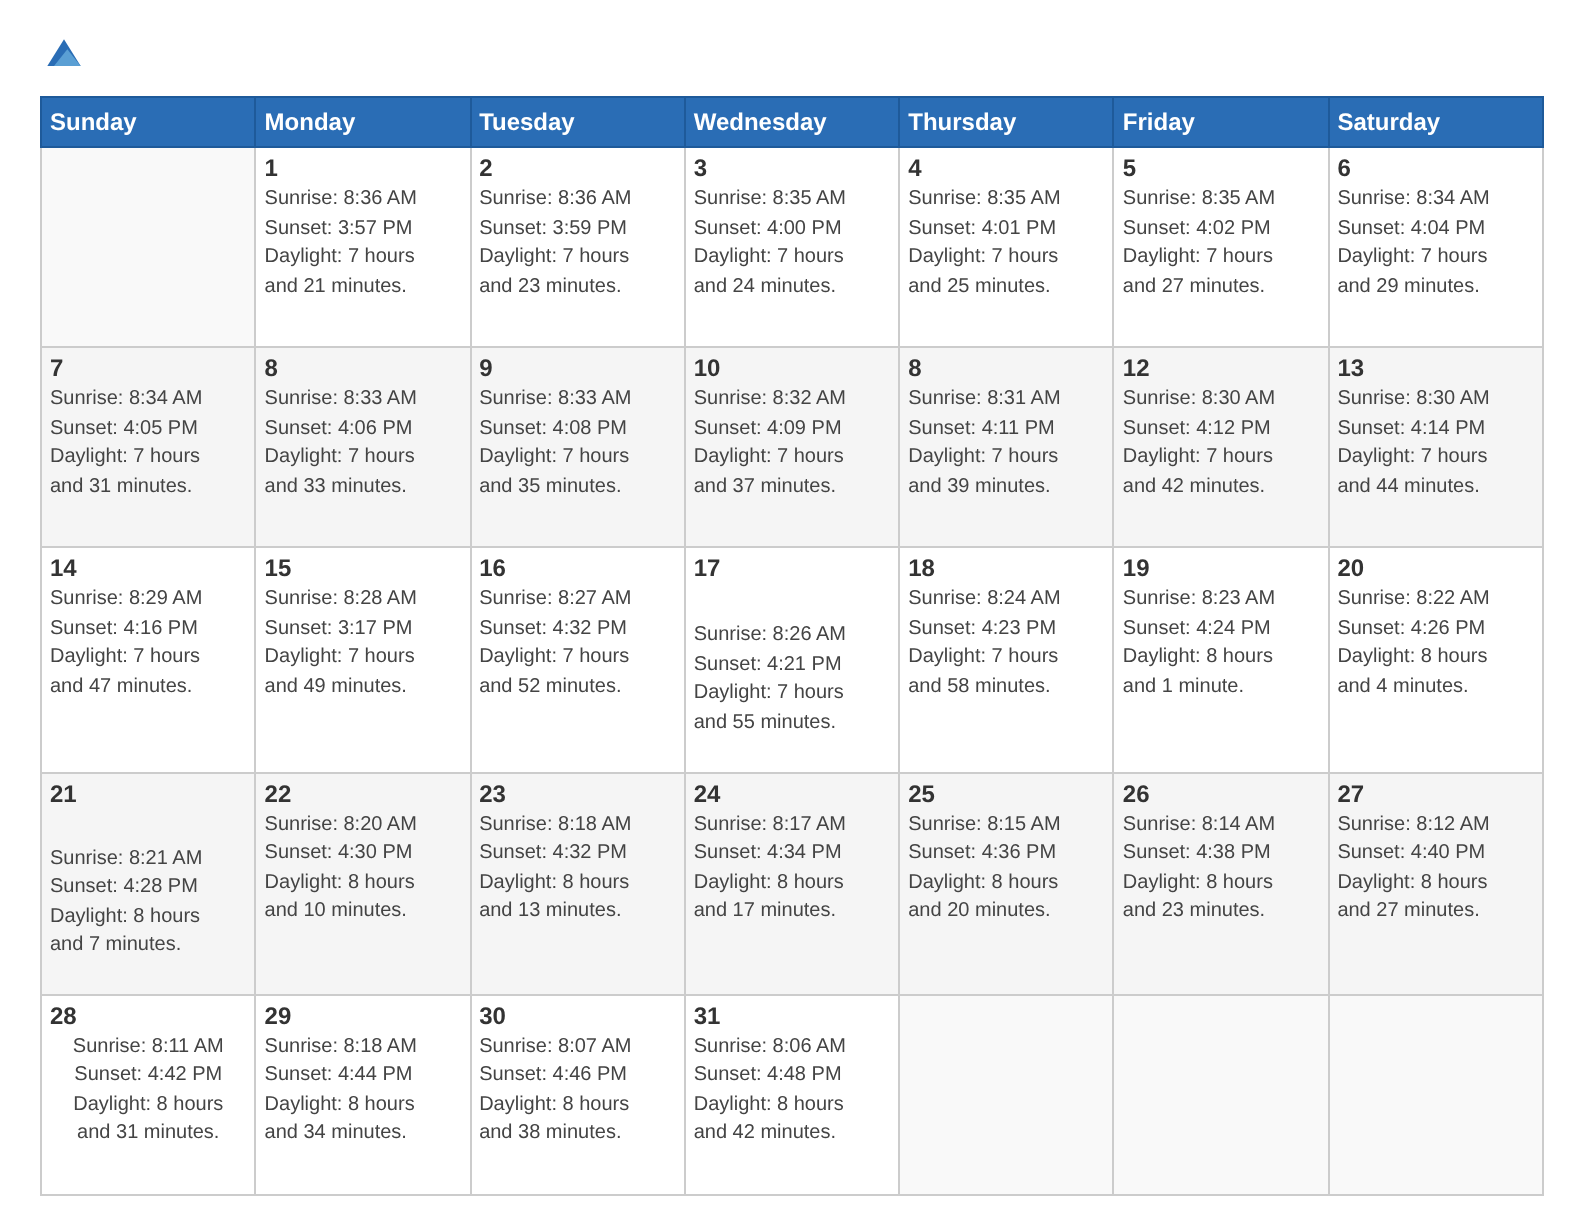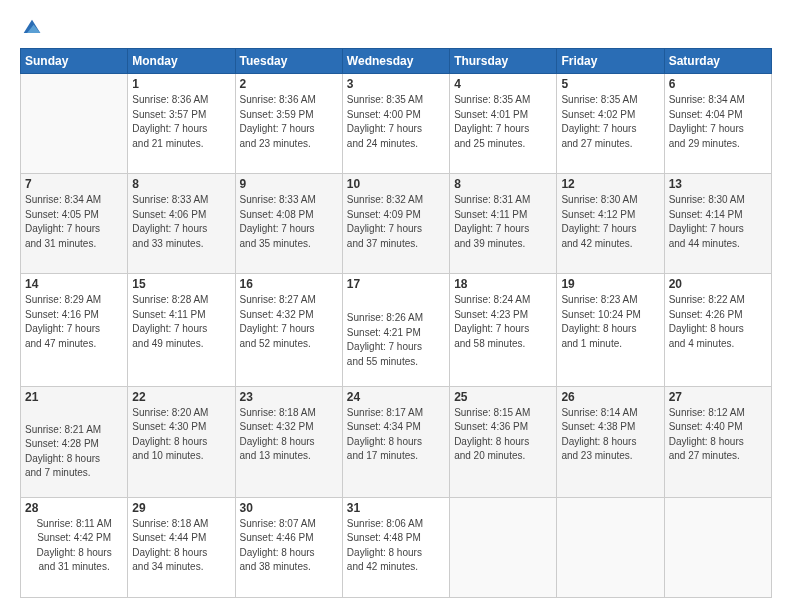--- a/index.html
+++ b/index.html
@@ -242,21 +242,21 @@
           <td class="row-white">
             <span class="day-num">14</span>
             <div class="day-info" style="white-space: pre-line;">Sunrise: 8:29 AM
 Sunset: 4:16 PM
 Daylight: 7 hours
 and 47 minutes.</div>
           </td>
           <td class="row-white">
             <span class="day-num">15</span>
             <div class="day-info" style="white-space: pre-line;">Sunrise: 8:28 AM
-Sunset: 4:11 PM
+Sunset: 3:17 PM
 Daylight: 7 hours
 and 49 minutes.</div>
           </td>
           <td class="row-white">
             <span class="day-num">16</span>
             <div class="day-info" style="white-space: pre-line;">Sunrise: 8:27 AM
 Sunset: 4:32 PM
 Daylight: 7 hours
 and 52 minutes.</div>
           </td>
@@ -270,21 +270,21 @@
           <td class="row-white">
             <span class="day-num">18</span>
             <div class="day-info" style="white-space: pre-line;">Sunrise: 8:24 AM
 Sunset: 4:23 PM
 Daylight: 7 hours
 and 58 minutes.</div>
           </td>
           <td class="row-white">
             <span class="day-num">19</span>
             <div class="day-info" style="white-space: pre-line;">Sunrise: 8:23 AM
-Sunset: 10:24 PM
+Sunset: 4:24 PM
 Daylight: 8 hours
 and 1 minute.</div>
           </td>
           <td class="row-white">
             <span class="day-num">20</span>
             <div class="day-info" style="white-space: pre-line;">Sunrise: 8:22 AM
 Sunset: 4:26 PM
 Daylight: 8 hours
 and 4 minutes.</div>
           </td>

